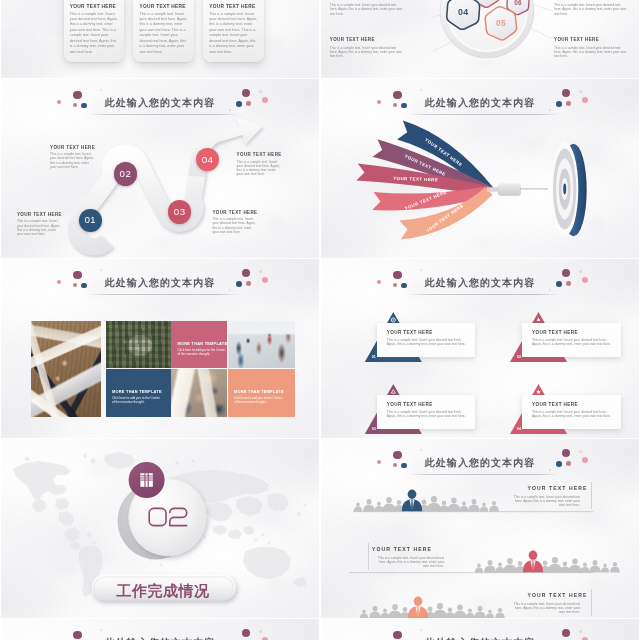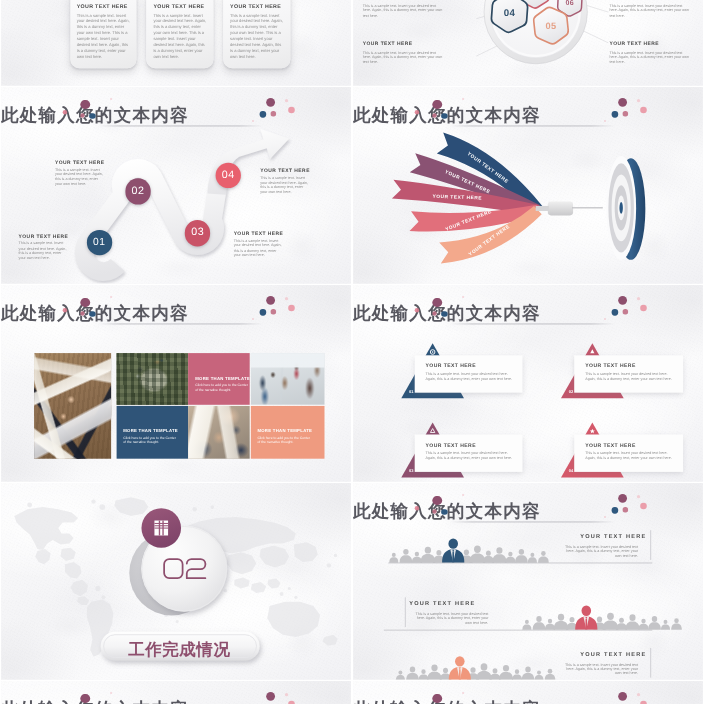--- a/index.html
+++ b/index.html
@@ -20,22 +20,22 @@
 .grain{position:absolute;inset:0;pointer-events:none;opacity:.42;
   background-image:
    repeating-linear-gradient(24deg, rgba(196,196,204,.10) 0 .6px, rgba(255,255,255,0) .6px 2.6px),
    repeating-linear-gradient(114deg, rgba(196,196,204,.07) 0 .6px, rgba(255,255,255,0) .6px 3.3px),
    radial-gradient(ellipse 9% 11% at 31% 17%, rgba(206,206,212,.3), rgba(255,255,255,0) 70%),
    radial-gradient(ellipse 8% 10% at 67% 37%, rgba(206,206,212,.26), rgba(255,255,255,0) 70%),
    radial-gradient(ellipse 10% 9% at 19% 73%, rgba(206,206,212,.24), rgba(255,255,255,0) 70%),
    radial-gradient(ellipse 7% 12% at 86% 81%, rgba(206,206,212,.28), rgba(255,255,255,0) 70%),
    radial-gradient(ellipse 11% 8% at 51% 92%, rgba(206,206,212,.2), rgba(255,255,255,0) 70%);}
 .lay{position:absolute;inset:0;}
-.stitle{position:absolute;left:0;right:0;top:19px;text-align:left;
-  font-size:16px;line-height:1;color:#585860;letter-spacing:1.05px;font-weight:600;font-family:Liberation Serif, serif;}
+.stitle{position:absolute;left:0;right:0;top:19px;text-align:center;
+  font-size:10px;line-height:1;color:#585860;letter-spacing:1.05px;font-weight:600;font-family:Liberation Serif, serif;}
 .trule{position:absolute;left:88px;width:150px;top:34.5px;height:1px;
   background:linear-gradient(90deg,rgba(170,170,175,0),rgba(158,158,166,.55) 14%,rgba(158,158,166,.55) 86%,rgba(170,170,175,0));}
 .dot{position:absolute;border-radius:50%;}
 .hd{position:absolute;font-size:4.5px;font-weight:700;letter-spacing:.4px;color:#4a4a4a;white-space:nowrap;}
 .bd{position:absolute;font-size:3.35px;line-height:1.28;color:#8e8e8e;}
 .card1{position:absolute;background:linear-gradient(165deg,#fcfcfd 0%,#f4f4f5 55%,#eaeaeb 100%);
   border-radius:8px;box-shadow:0 4px 8px rgba(130,130,140,.26),0 1px 2px rgba(130,130,140,.2);}
 .numc{position:absolute;border-radius:50%;display:flex;align-items:center;justify-content:center;
   color:#fff;letter-spacing:1px;box-shadow:0 1px 3px rgba(90,90,100,.35);}
 .mos{position:absolute;overflow:hidden;}

